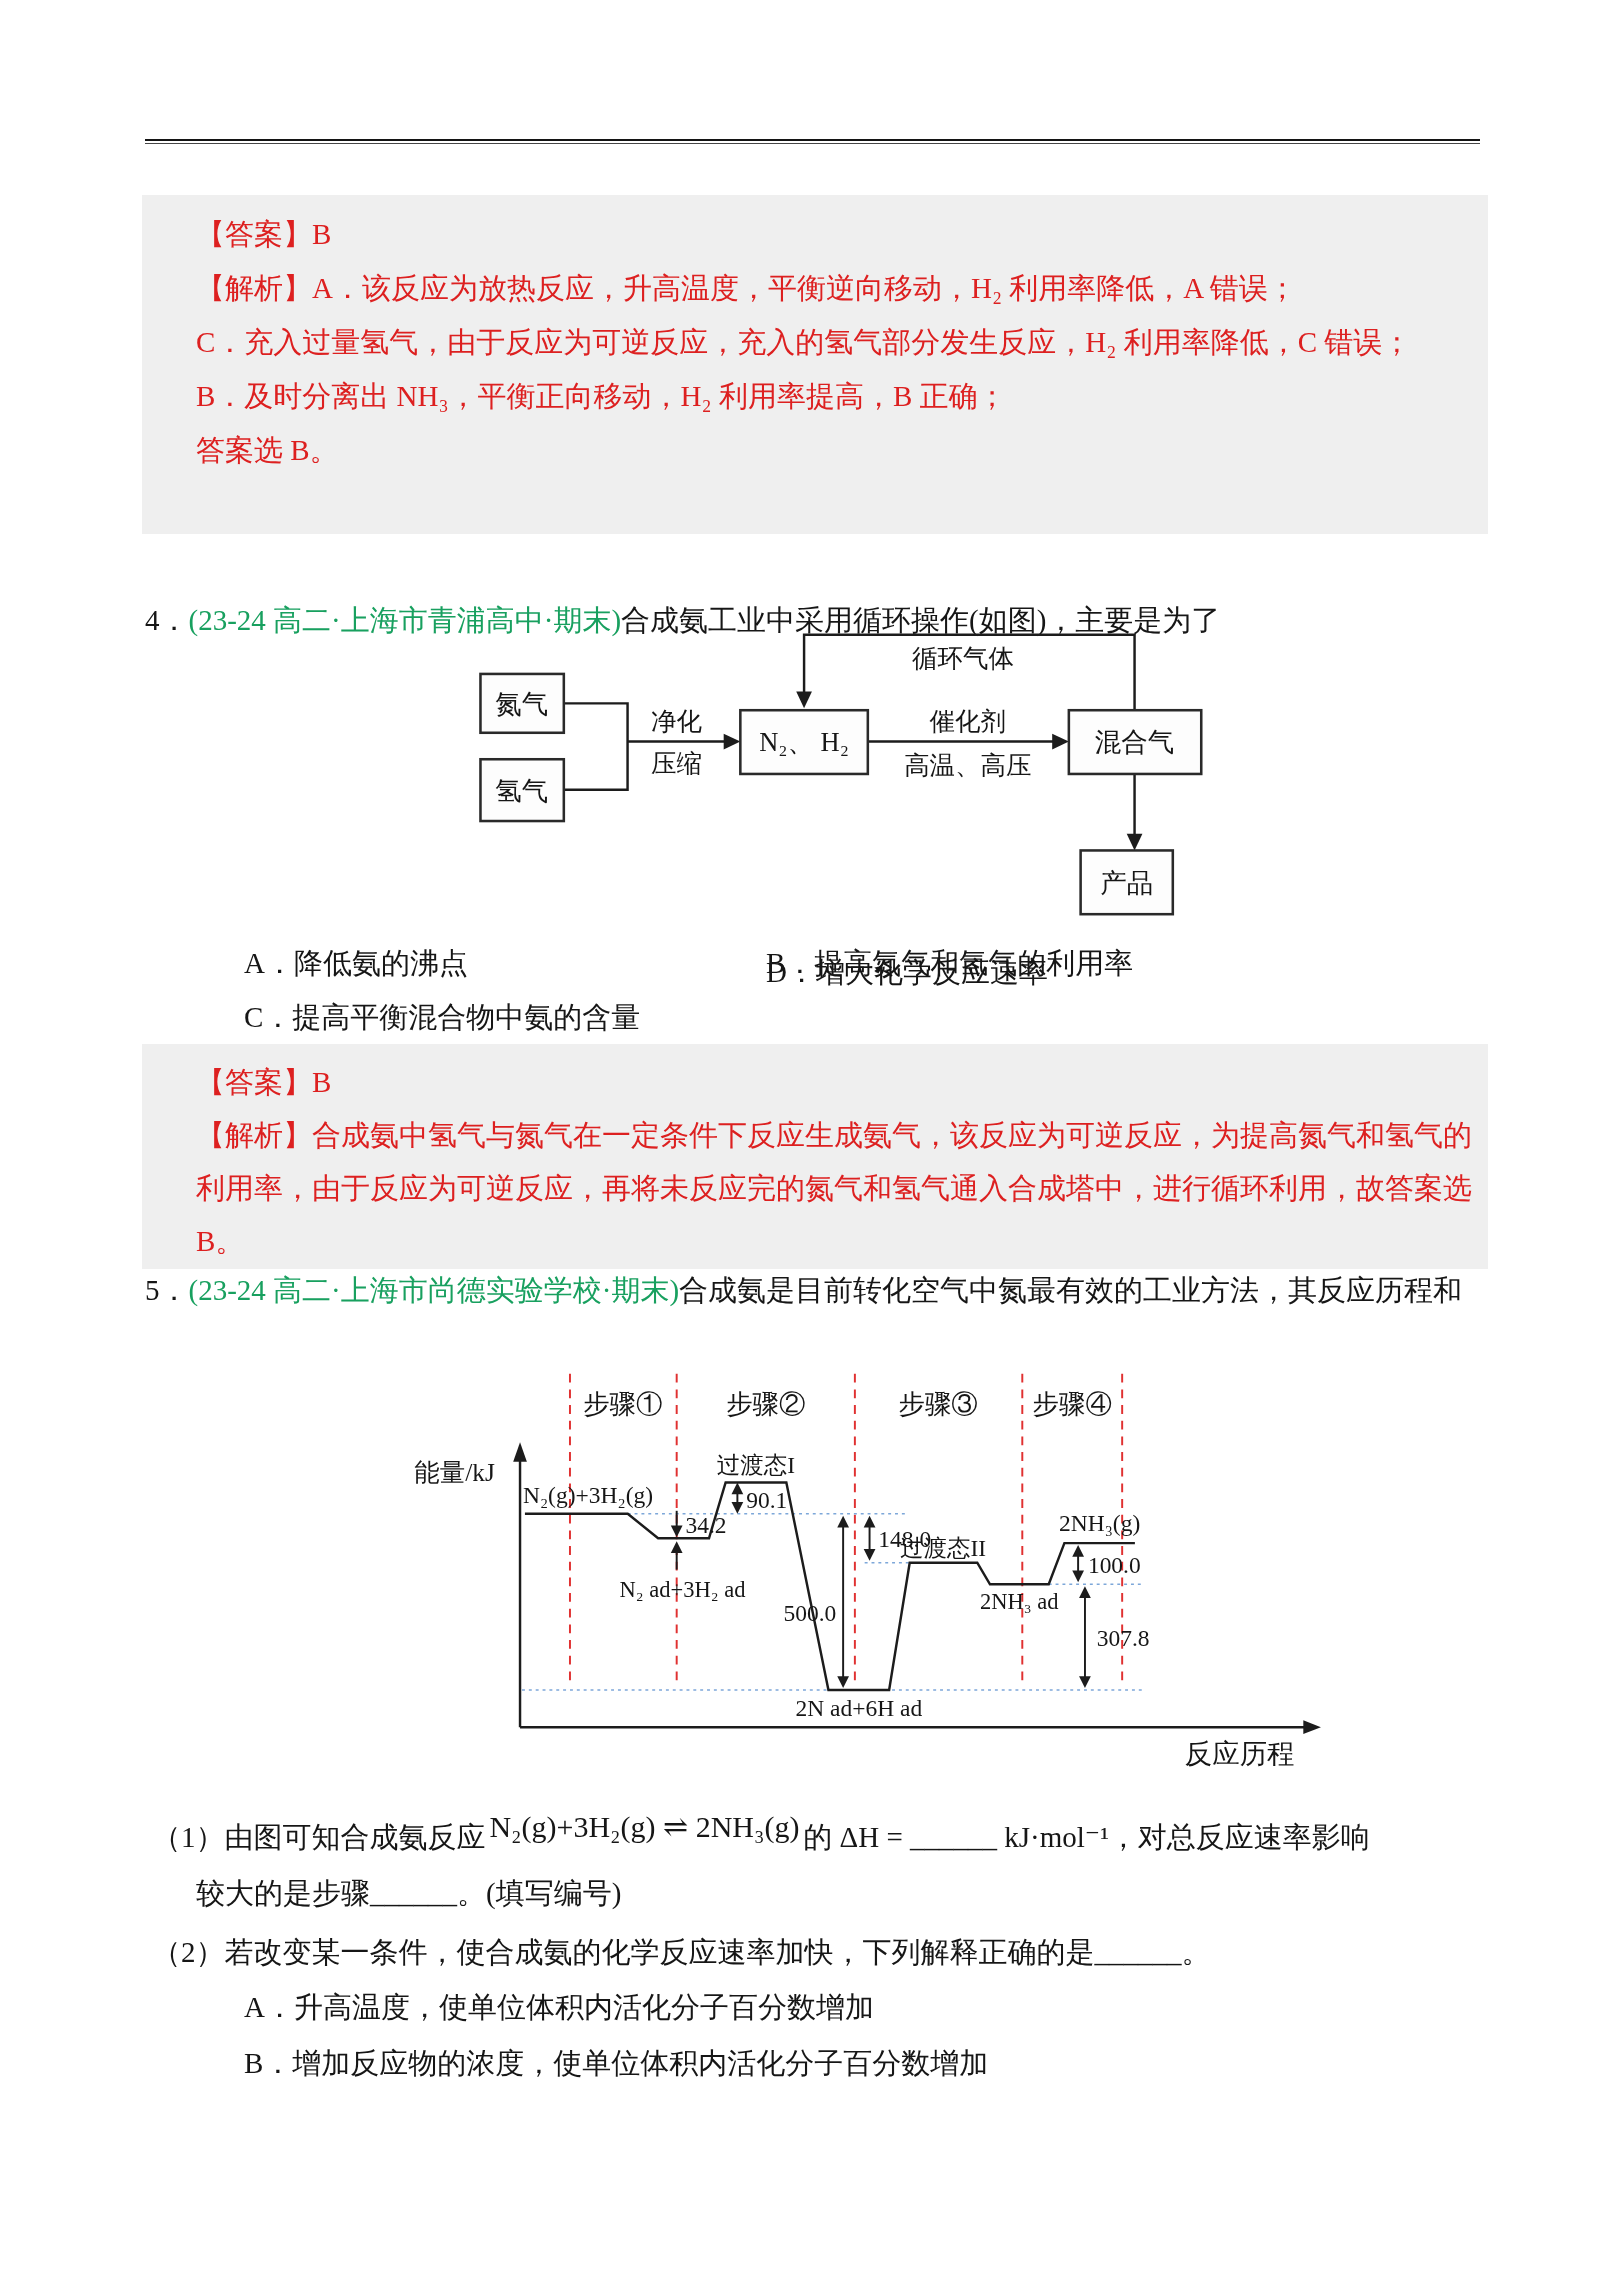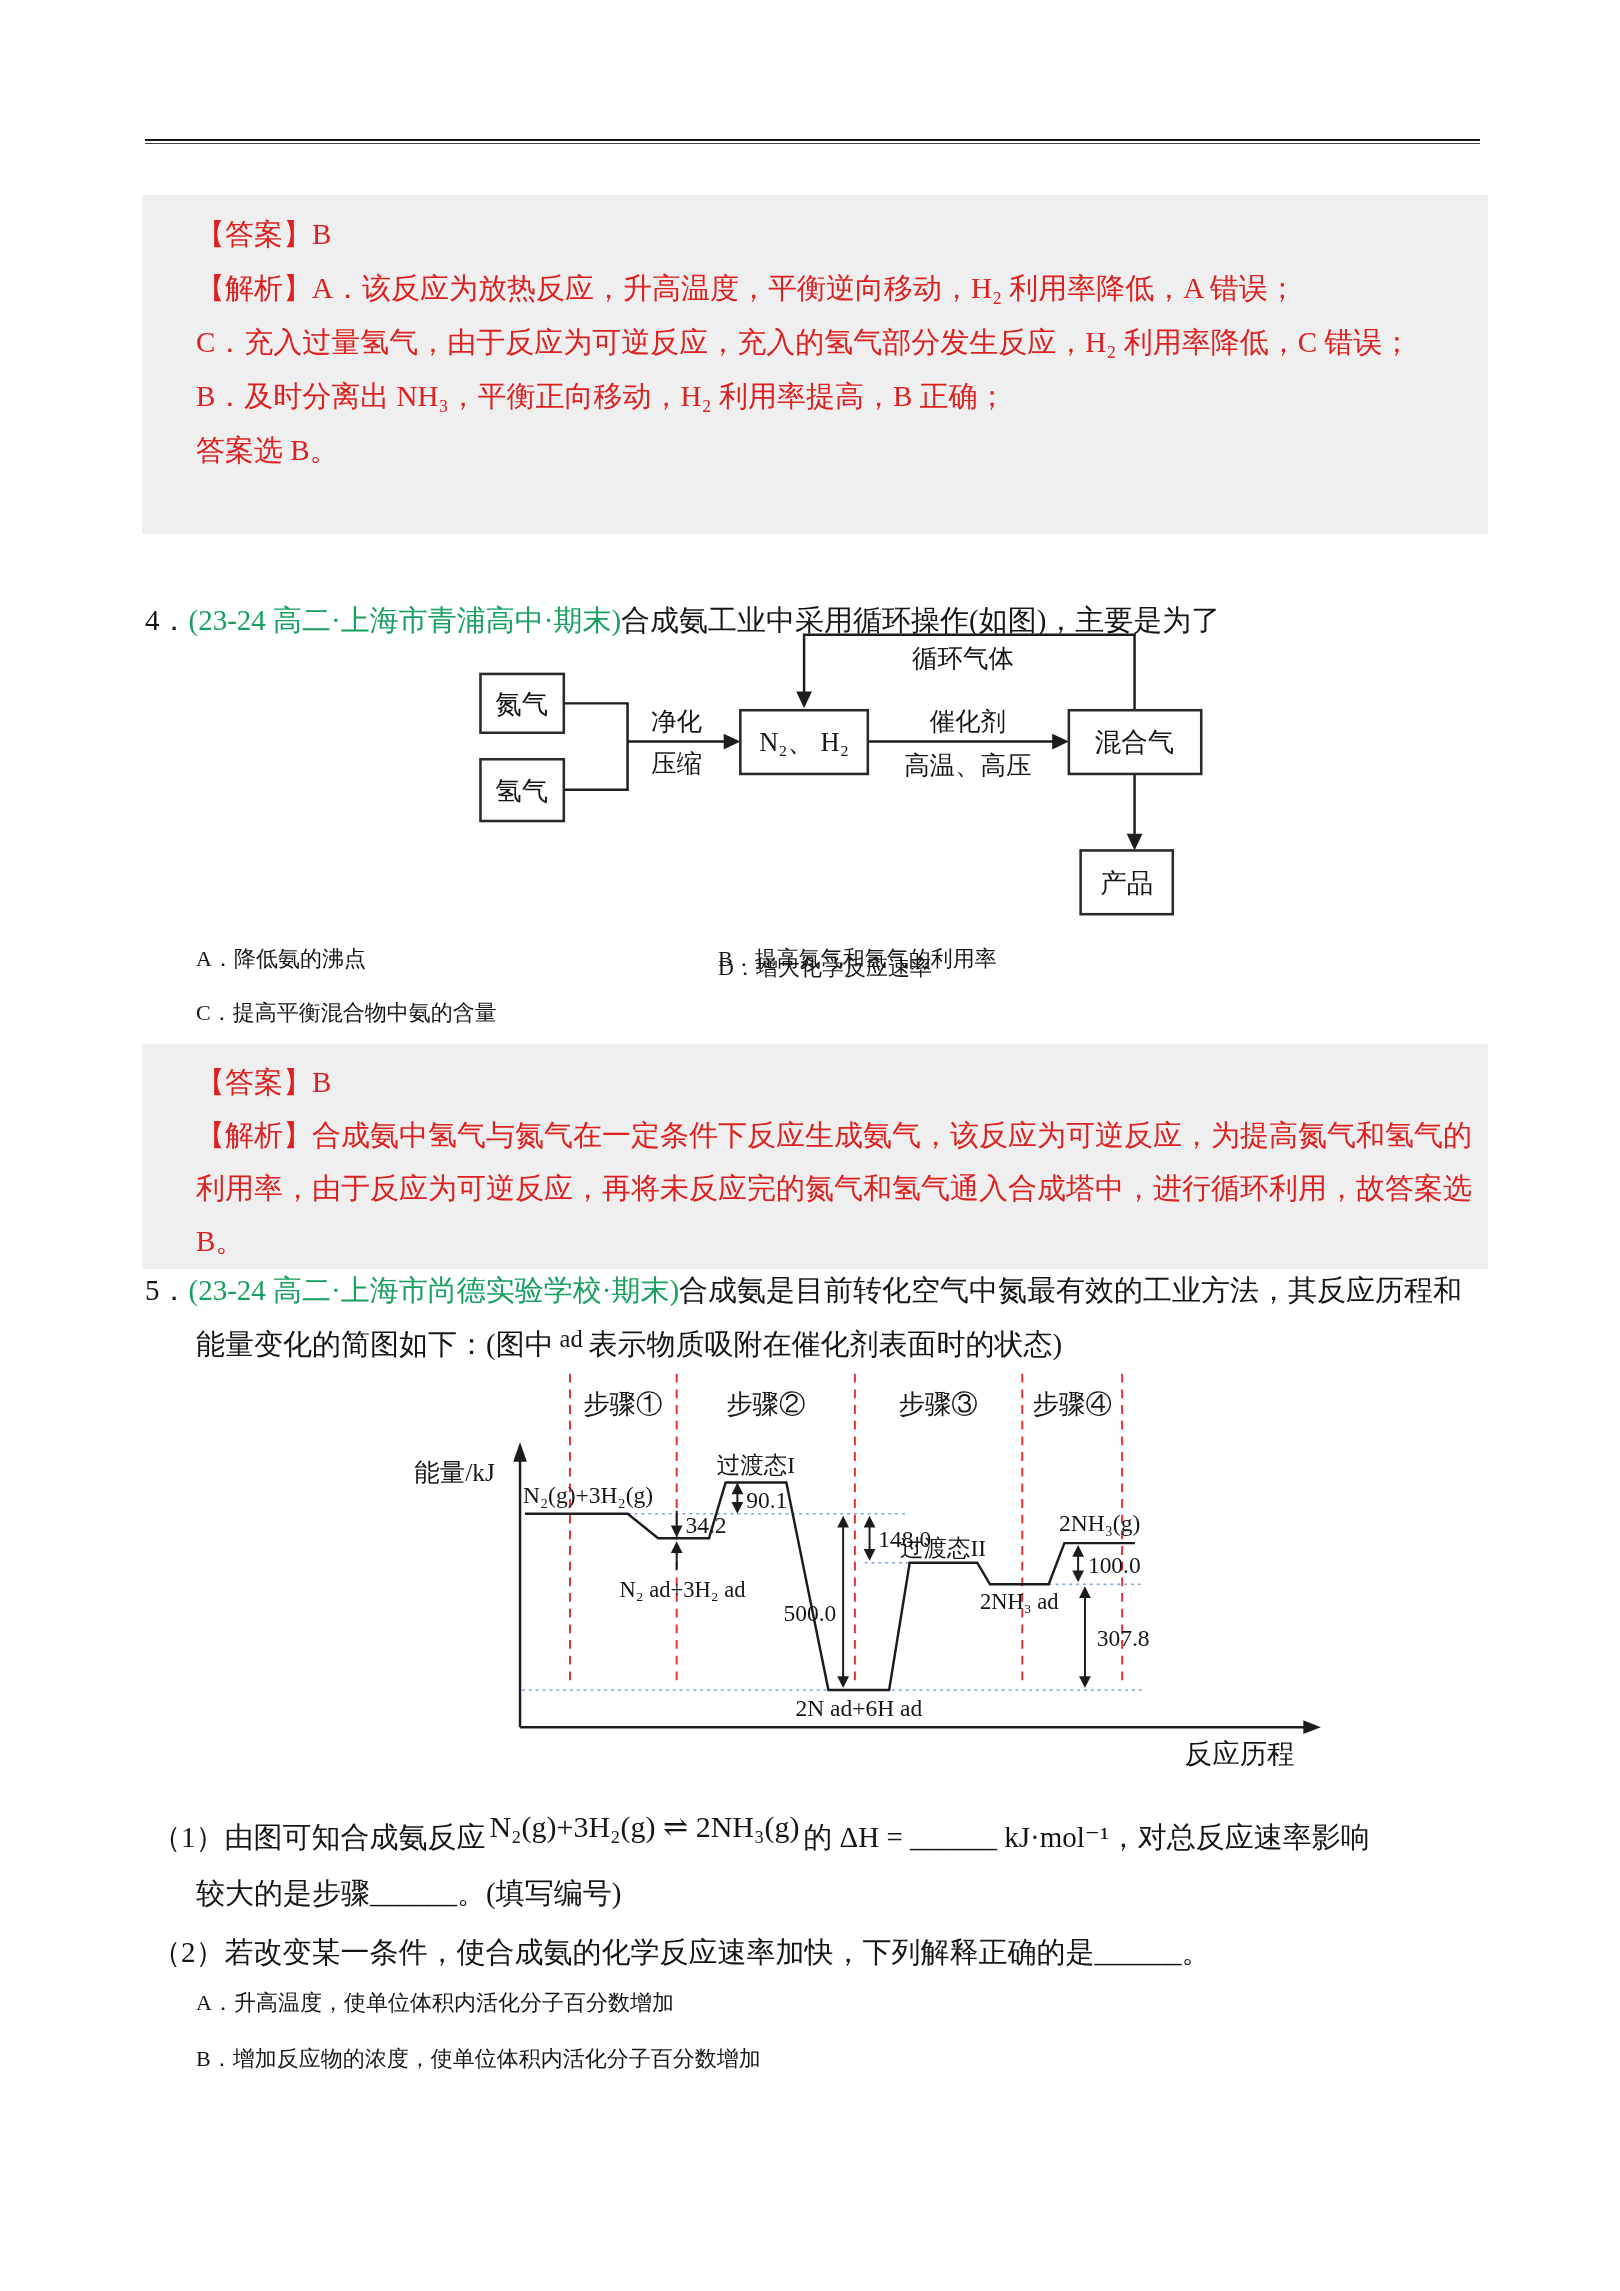--- a/index.html
+++ b/index.html
@@ -7,21 +7,21 @@
         font-family:"Liberation Serif","DejaVu Serif",serif;color:#161616;}
   .top-rule{position:absolute;left:145px;top:139px;width:1335px;height:2px;
             border-top:2.9px solid #141414;border-bottom:1px solid #474747;}
   .sol-block{position:absolute;left:142px;width:1346px;background:#efefef;color:#dd2020;
              font-size:29px;box-sizing:border-box;padding:11.8px 54px 0 54px;}
   #sol1{top:195px;height:339px;line-height:54px;}
   #sol2{top:1044px;height:225px;line-height:53px;}
   .sol-line{white-space:nowrap;}
   .q-line{position:absolute;font-size:29px;white-space:nowrap;color:#161616;}
   .q-source{color:#18a05f;}
-  .opt{position:absolute;font-size:22px;white-space:nowrap;color:#161616;}
+  .opt{position:absolute;font-size:29px;white-space:nowrap;color:#161616;margin-left:48px;}
   .latin-ad{font-size:24.5px;position:relative;top:-6.9px;padding:0 5.9px;}
   .formula{font-size:30px;position:relative;top:-9.8px;padding:0 3.9px;}
   svg text{font-family:"Liberation Serif","DejaVu Serif",serif;fill:#161616;}
   .diag-line{stroke:#1c1c1c;stroke-width:2.5;fill:none;}
   .diag-box{fill:#fdfdfd;stroke:#2a2a2a;stroke-width:2.6;}
   .arrow-fill{fill:#1c1c1c;stroke:none;}
   .red-dash{stroke:#e03131;stroke-width:2;stroke-dasharray:9 7;fill:none;}
   .blue-dash{stroke:#7da7d9;stroke-width:1.6;stroke-dasharray:3 4;fill:none;}
   .thin-arrow{stroke:#1c1c1c;stroke-width:2;fill:none;}
 </style>
@@ -84,23 +84,20 @@
 
   <div class="sol-block" id="sol2">
     <div class="sol-line">【答案】B</div>
     <div class="sol-line">【解析】合成氨中氢气与氮气在一定条件下反应生成氨气，该反应为可逆反应，为提高氮气和氢气的</div>
     <div class="sol-line">利用率，由于反应为可逆反应，再将未反应完的氮气和氢气通入合成塔中，进行循环利用，故答案选</div>
     <div class="sol-line">B。</div>
   </div>
 
   <div class="q-line" style="left:145px;top:1271px;">
     <span>5．</span><span class="q-source">(23-24 高二·上海市尚德实验学校·期末)</span><span>合成氨是目前转化空气中氮最有效的工业方法，其反应历程和</span>
-  </div>
-  <div class="q-line" style="left:196px;top:1325px;">
-    <span>能量变化的简图如下：(图中</span><span class="latin-ad">ad</span><span>表示物质吸附在催化剂表面时的状态)</span>
   </div>
 
   <svg width="921" height="421" viewBox="0 0 940 430" style="position:absolute;left:412px;top:1362px;">
 
     <line class="red-dash" x1="161" y1="12" x2="161" y2="332"></line>
     <line class="red-dash" x1="270" y1="12" x2="270" y2="332"></line>
     <line class="red-dash" x1="452" y1="12" x2="452" y2="332"></line>
     <line class="red-dash" x1="623" y1="12" x2="623" y2="332"></line>
     <line class="red-dash" x1="725" y1="12" x2="725" y2="332"></line>
 

